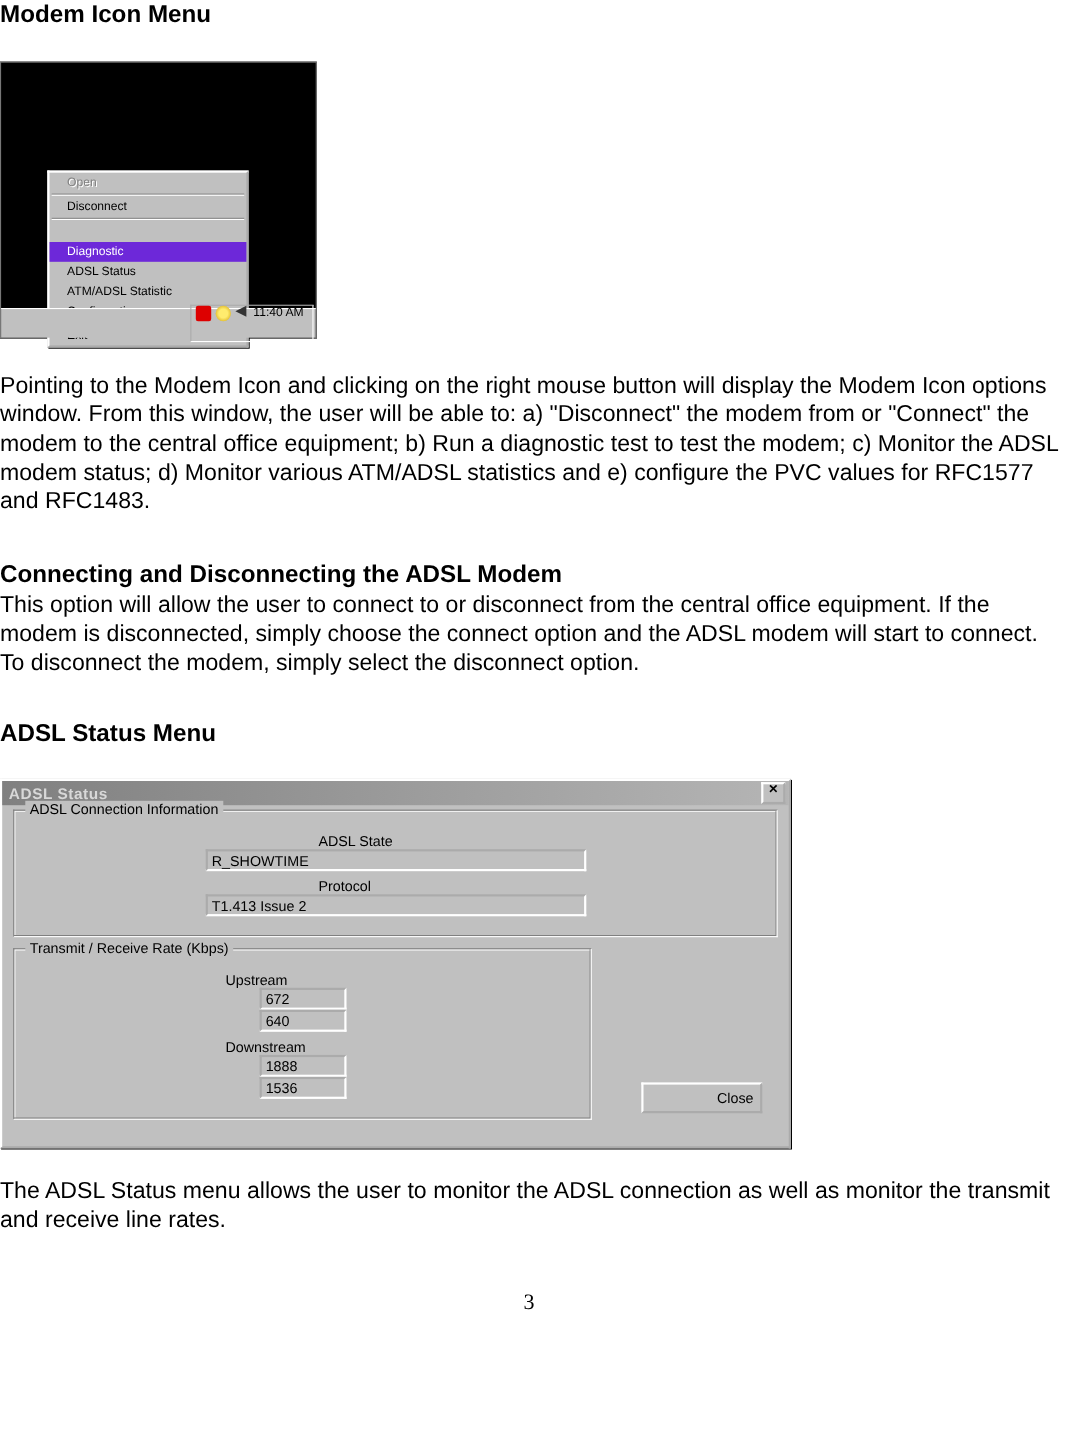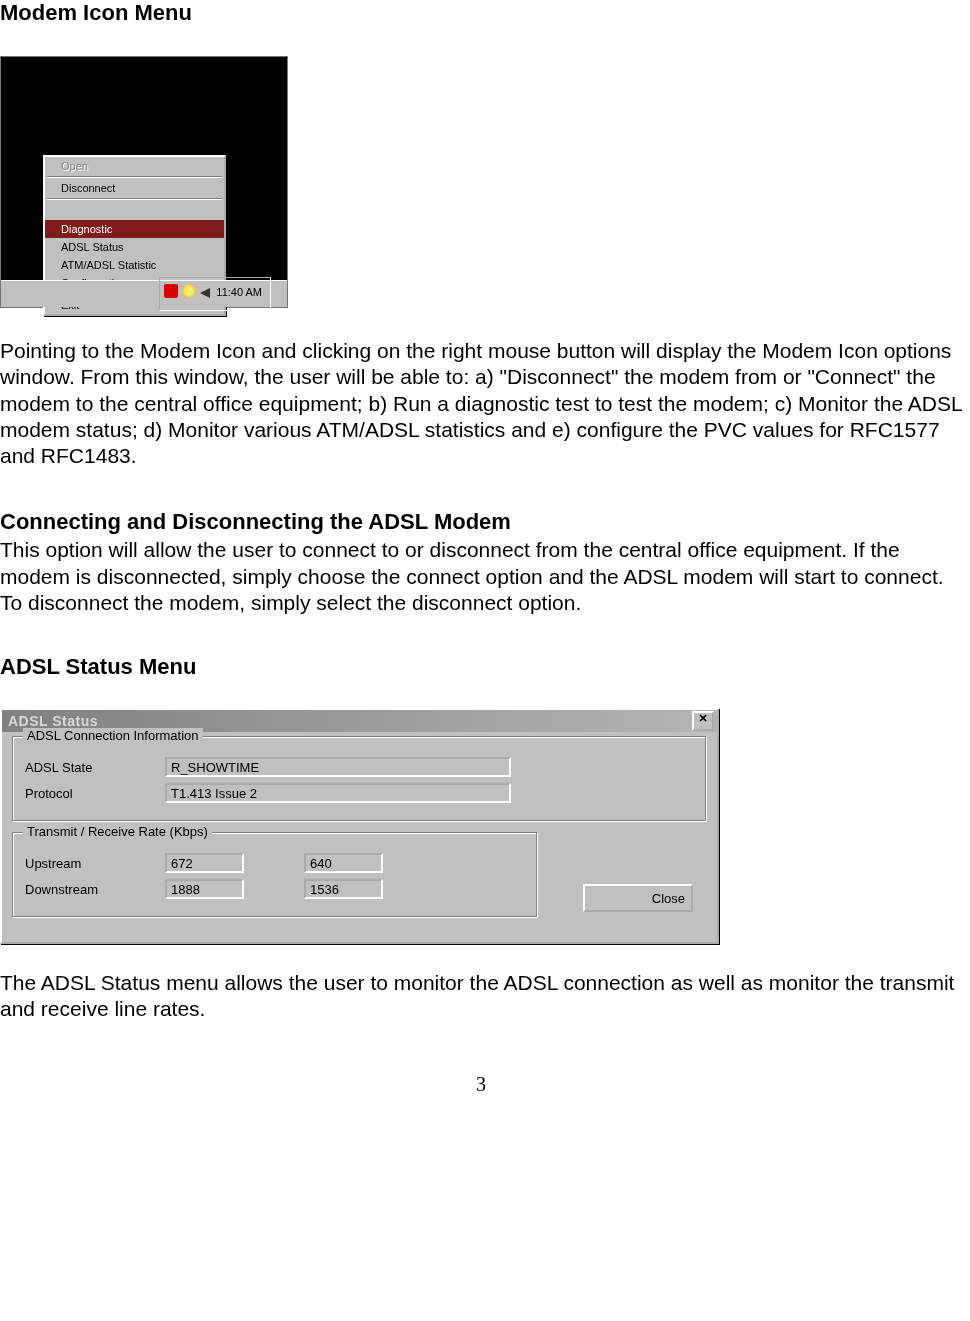--- a/index.html
+++ b/index.html
@@ -47,21 +47,21 @@
   .ctxmenu .mi {
     padding: 3px 16px;
     color: #000;
     border-bottom: 0;
   }
   .ctxmenu .mi.disabled {
     color: #808080;
     text-shadow: 1px 1px 0 #fff;
   }
   .ctxmenu .mi.selected {
-    background: #7f1d1d;
+    background: #6d28d9;
     color: #fff;
     margin-top: 20px;
   }
   .ctxmenu .sep {
     height: 0;
     margin: 1px 2px;
     border-top: 1px solid #808080;
     border-bottom: 1px solid #fff;
   }
   .taskbar {
@@ -74,23 +74,23 @@
     border-top: 1px solid #fff;
     display: flex;
     align-items: center;
     justify-content: flex-end;
     font-family: "MS Sans Serif", Tahoma, sans-serif;
     font-size: 11px;
   }
   .tray {
     border: 1px inset #fff;
     height: 20px;
-    margin-right: 16px;
-    display: flex;
-    align-items: flex-end;
+    margin-right: 2px;
+    display: flex;
+    align-items: flex-start;
     gap: 4px;
     padding: 0 6px 12px 4px;
   }
   .tray .ic { width: 14px; height: 14px; display: inline-block; }
   .ic.red { background: #d00; border-radius: 2px; }
   .ic.yel { background: radial-gradient(circle, #ffec6e 40%, #cc9a00 100%); border-radius: 50%; }
   .ic.vol {
     width: 0; height: 0;
     border-top: 5px solid transparent;
     border-bottom: 5px solid transparent;
@@ -148,20 +148,21 @@
     top: -9px;
     left: 10px;
     background: #c0c0c0;
     padding: 0 4px;
     font-size: 13px;
   }
   .frow {
     display: flex;
     align-items: center;
     margin: 6px 0;
+    flex-direction: column;
   }
   .flabel { width: 140px; font-size: 13px; }
   .finput {
     background: #c0c0c0;
     border: 2px inset #fff;
     height: 20px;
     padding: 1px 4px;
     font-family: "MS Sans Serif", Tahoma, sans-serif;
     font-size: 13px;
     box-sizing: border-box;

